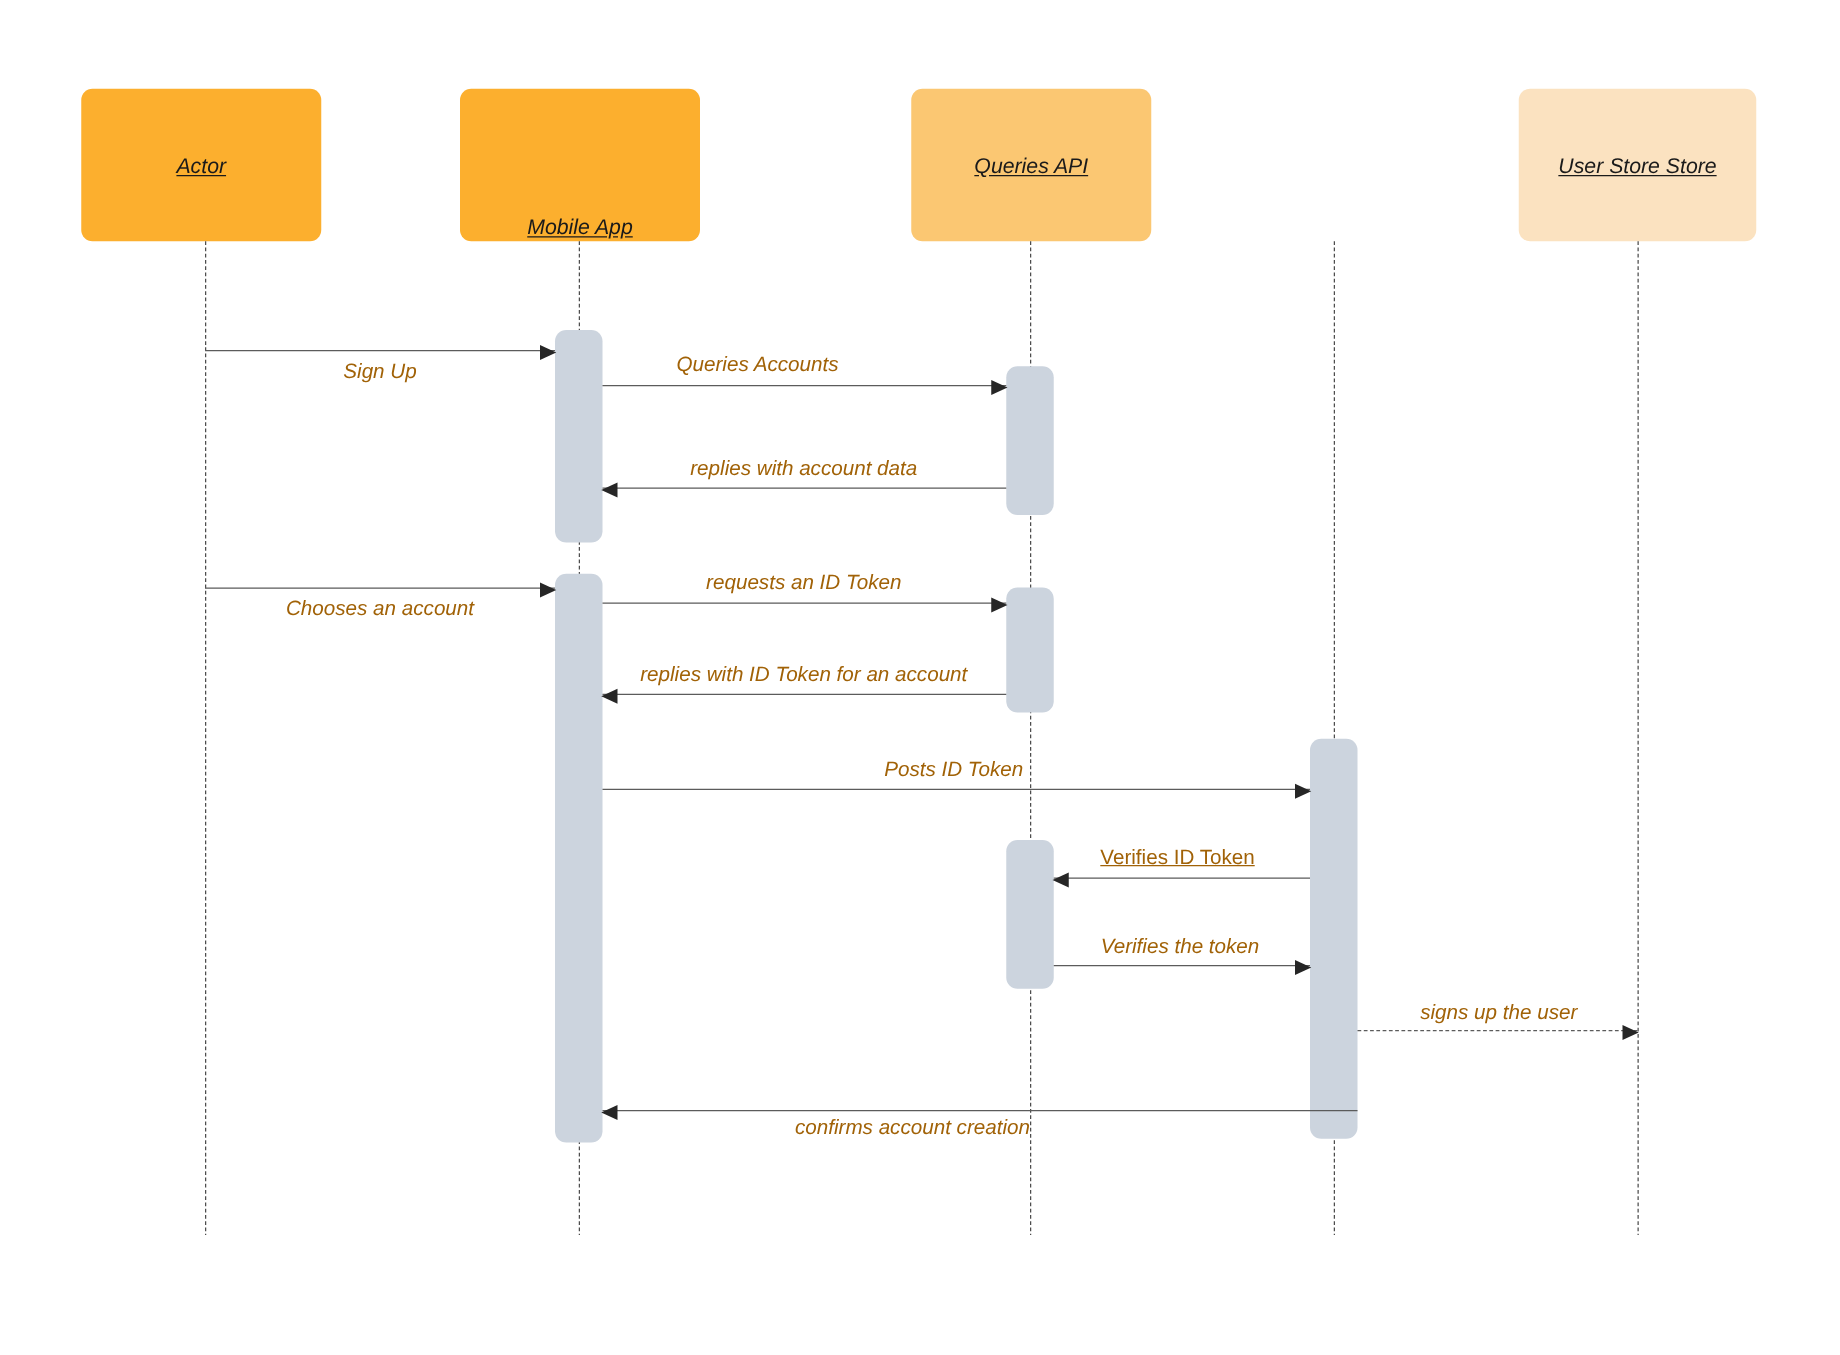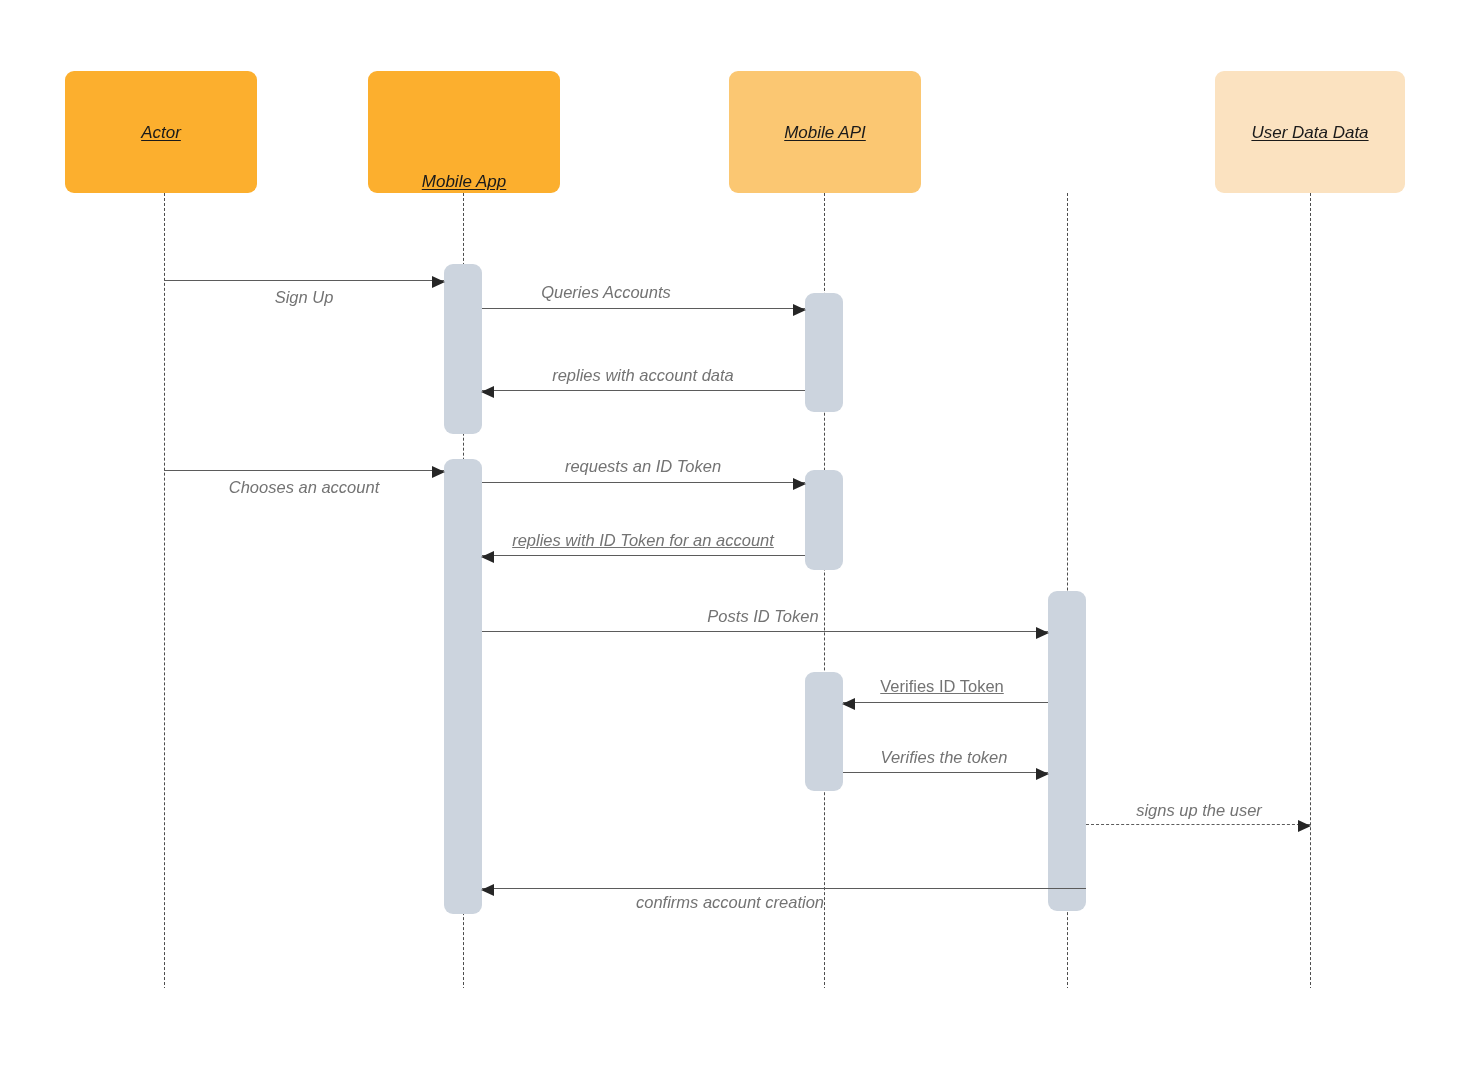--- a/index.html
+++ b/index.html
@@ -76,45 +76,45 @@
     border-left: 13px solid #262626;
   }
   .arrowhead.left {
     left: -1px;
     border-right: 13px solid #262626;
   }
   .msglabel {
     position: absolute;
     font-size: 16.5px;
     font-style: italic;
-    color: #737373;
+    color: #a16207;
     white-space: nowrap;
     transform: translateX(-50%);
   }
   .msglabel.upright {
     font-style: normal;
     text-decoration: underline;
   }
 </style>
 </head>
 <body>
 
 <div id="canvas">
 
   <div class="participant" style="left: 65px; top: 71px; width: 192px; height: 122px; background: rgb(252, 175, 46);">
     <span class="plabel">Actor</span>
   </div>
   <div class="participant" style="left: 368px; top: 71px; width: 192px; height: 122px; background: rgb(252, 175, 46); align-items: flex-end;">
     <span class="plabel">Mobile App</span>
   </div>
   <div class="participant" style="left: 729px; top: 71px; width: 192px; height: 122px; background: rgb(251, 199, 114);">
-    <span class="plabel">Mobile API</span>
+    <span class="plabel">Queries API</span>
   </div>
   <div class="participant" style="left: 1215px; top: 71px; width: 190px; height: 122px; background: rgb(251, 226, 192);">
-    <span class="plabel">User Data Data</span>
+    <span class="plabel">User Store Store</span>
   </div>
 
   <div id="lifelines-layer">
       <div class="lifeline" style="left: 164px; top: 193px; height: 817px;"></div>
       <div class="lifeline" style="left: 463px; top: 193px; height: 817px;"></div>
       <div class="lifeline" style="left: 824px; top: 193px; height: 817px;"></div>
       <div class="lifeline" style="left: 1067px; top: 193px; height: 817px;"></div>
       <div class="lifeline" style="left: 1310px; top: 193px; height: 817px;"></div>
     </div>
   <div id="activations-layer">
@@ -142,21 +142,21 @@
         <div class="arrowhead right"></div>
       </div>
       <div class="msglabel" style="left: 304px; top: 478px;">Chooses an account</div>
       <div class="msg" style="left: 482px; top: 482px; width: 323px;">
         <div class="arrowhead right"></div>
       </div>
       <div class="msglabel" style="left: 643px; top: 457px;">requests an ID Token</div>
       <div class="msg" style="left: 482px; top: 555px; width: 323px;">
         <div class="arrowhead left"></div>
       </div>
-      <div class="msglabel" style="left: 643px; top: 531px; text-decoration: underline;">replies with ID Token for an account</div>
+      <div class="msglabel" style="left: 643px; top: 531px;">replies with ID Token for an account</div>
       <div class="msg" style="left: 482px; top: 631px; width: 566px;">
         <div class="arrowhead right"></div>
       </div>
       <div class="msglabel" style="left: 763px; top: 607px;">Posts ID Token</div>
       <div class="msg" style="left: 843px; top: 702px; width: 205px;">
         <div class="arrowhead left"></div>
       </div>
       <div class="msglabel upright" style="left: 942px; top: 677px;">Verifies ID Token</div>
       <div class="msg" style="left: 843px; top: 772px; width: 205px;">
         <div class="arrowhead right"></div>

